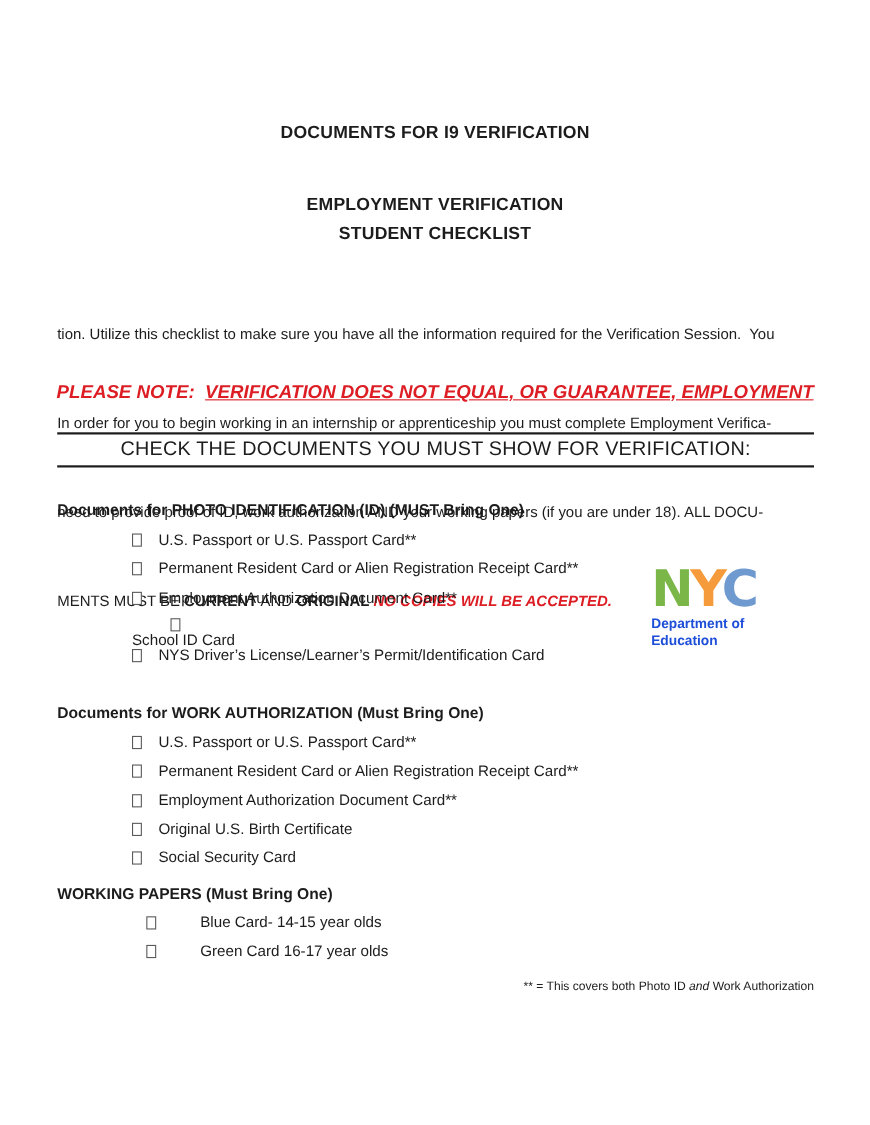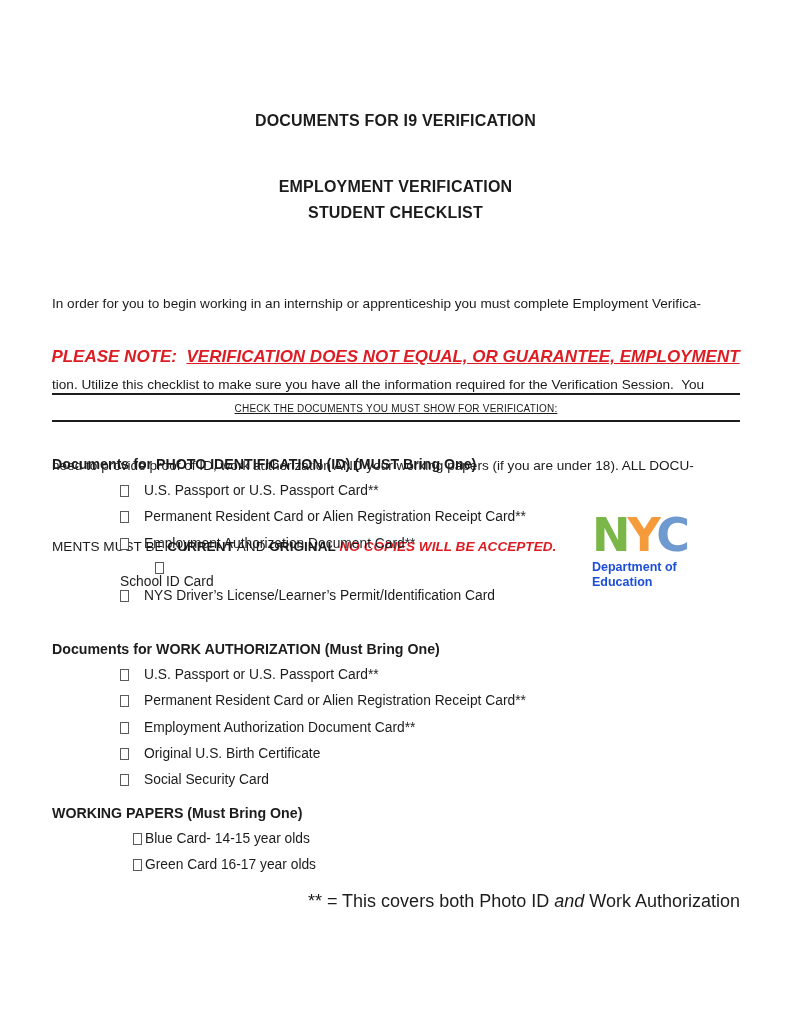--- a/index.html
+++ b/index.html
@@ -56,43 +56,42 @@
     position: absolute;
     left: 52px;
     width: 688px;
     top: 393px;
     border-top: 2px solid #1c1c1c;
     border-bottom: 2px solid #1c1c1c;
     padding: 3px 0 4px 0;
     text-align: center;
   }
   .divider-strip .divider-text {
-    font-size: 10px;
-    text-decoration: underline;
+    font-size: 18px;
     letter-spacing: 0.2px;
   }
 
   .section-heading {
     position: absolute;
     left: 52px;
     font-weight: bold;
     font-size: 14.2px;
   }
   .h-sec1 { top: 456px; }
   .h-sec2 { top: 641px; }
   .h-sec3 { top: 805px; }
 
   .item {
     position: absolute;
     font-size: 13.8px;
     display: flex;
     align-items: center;
   }
   .item-indent { left: 120px; }
-  .item-indent3 { left: 133px; }
+  .item-indent3 { left: 133px; gap: 37px; }
 
   .checkbox {
     display: inline-block;
     width: 9px;
     height: 12px;
     border: 1.2px solid #5a5a5a;
     background: #ffffff;
     flex: 0 0 auto;
   }
   .item-indent .checkbox { margin-right: 15px; }
@@ -122,38 +121,38 @@
     font-weight: bold;
     font-size: 12.5px;
     line-height: 14.5px;
     color: #1d4ed8;
   }
 
   .footnote {
     position: absolute;
     right: 51px;
     top: 891px;
-    font-size: 18px;
+    font-size: 11px;
     white-space: pre;
     text-align: right;
   }
   .footnote .i { font-style: italic; }
 </style>
 </head>
 <body>
 
 <div class="page">
 
   <div class="doc-title title-main">DOCUMENTS FOR I9 VERIFICATION</div>
   <div class="doc-title title-sub2">STUDENT CHECKLIST</div>
   <div class="doc-title title-sub1">EMPLOYMENT VERIFICATION</div>
 
   <div class="intro">
+    <div class="line">tion. Utilize this checklist to make sure you have all the information required for the Verification Session.  You</div>
     <div class="line">In order for you to begin working in an internship or apprenticeship you must complete Employment Verifica-</div>
-    <div class="line">tion. Utilize this checklist to make sure you have all the information required for the Verification Session.  You</div>
     <div class="line">need to provide proof of ID, work authorization AND your working papers (if you are under 18). ALL DOCU-</div>
     <div class="line"><span>MENTS MUST BE </span><span class="b">CURRENT</span><span> AND </span><span class="b">ORIGINAL</span><span class="red-bi"> NO COPIES WILL BE ACCEPTED.</span></div>
   </div>
 
   <div class="notice"><span>PLEASE NOTE:  </span><span class="u">VERIFICATION DOES NOT EQUAL, OR GUARANTEE, EMPLOYMENT</span></div>
 
   <div class="divider-strip">
     <span class="divider-text">CHECK THE DOCUMENTS YOU MUST SHOW FOR VERIFICATION:</span>
   </div>
 

